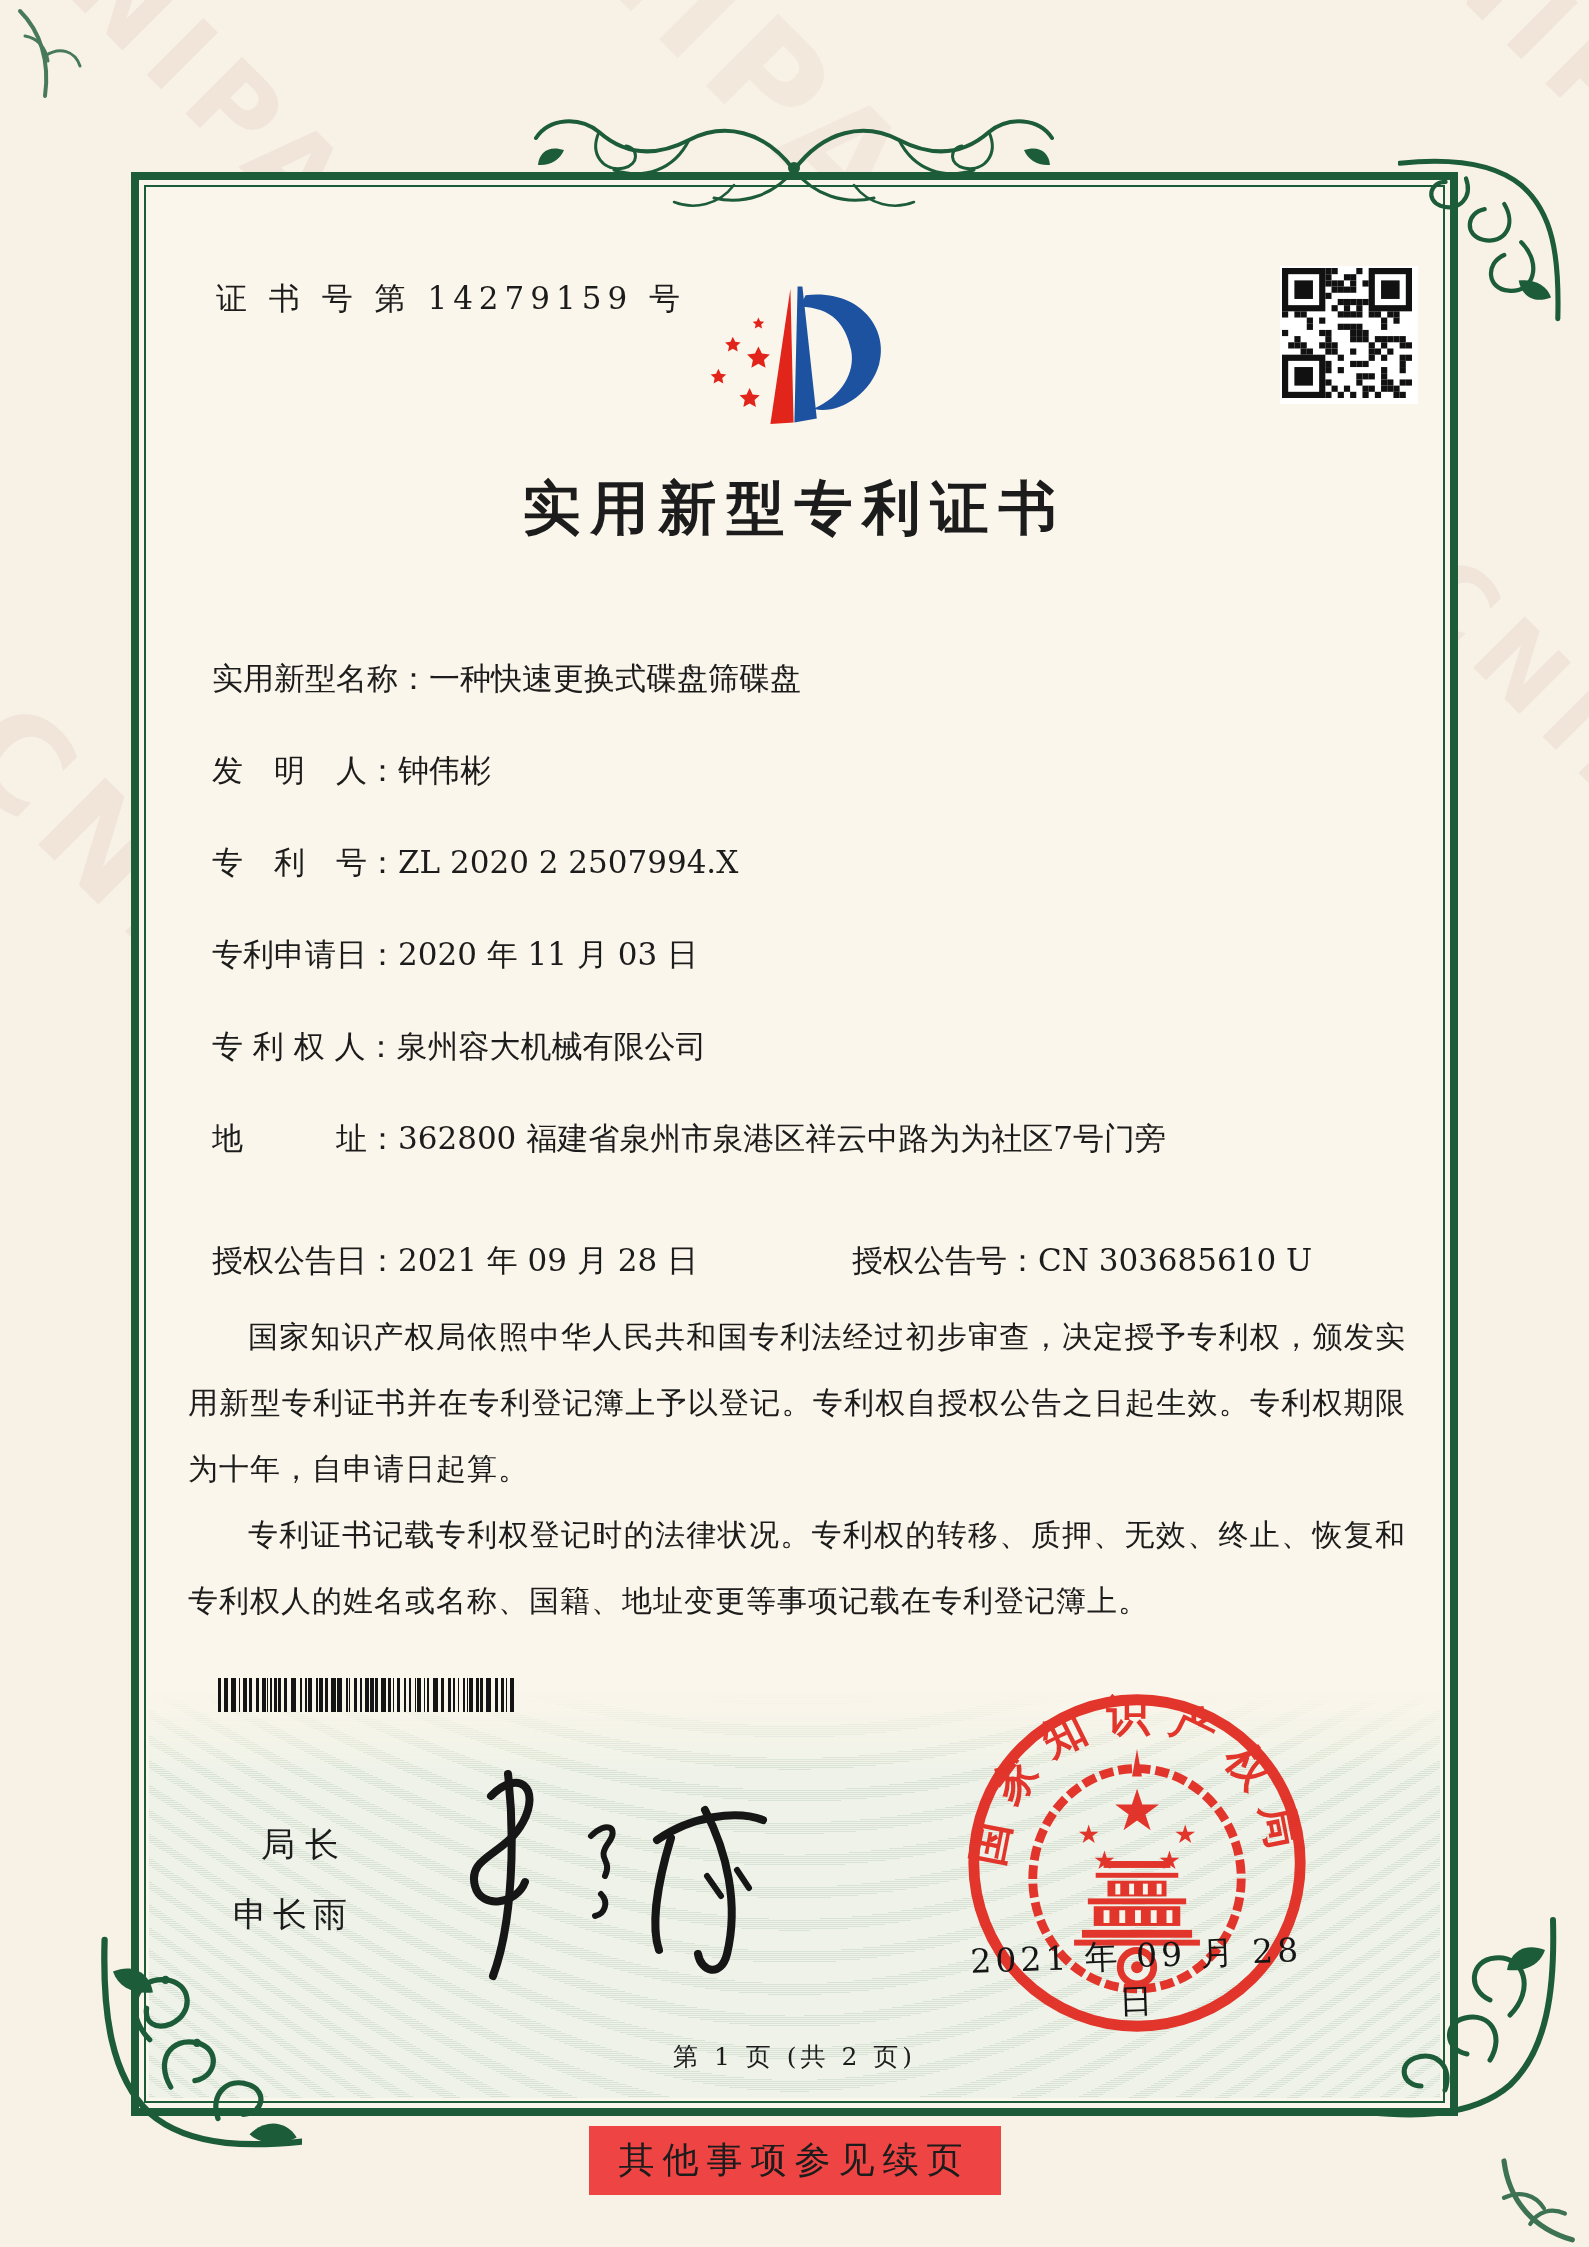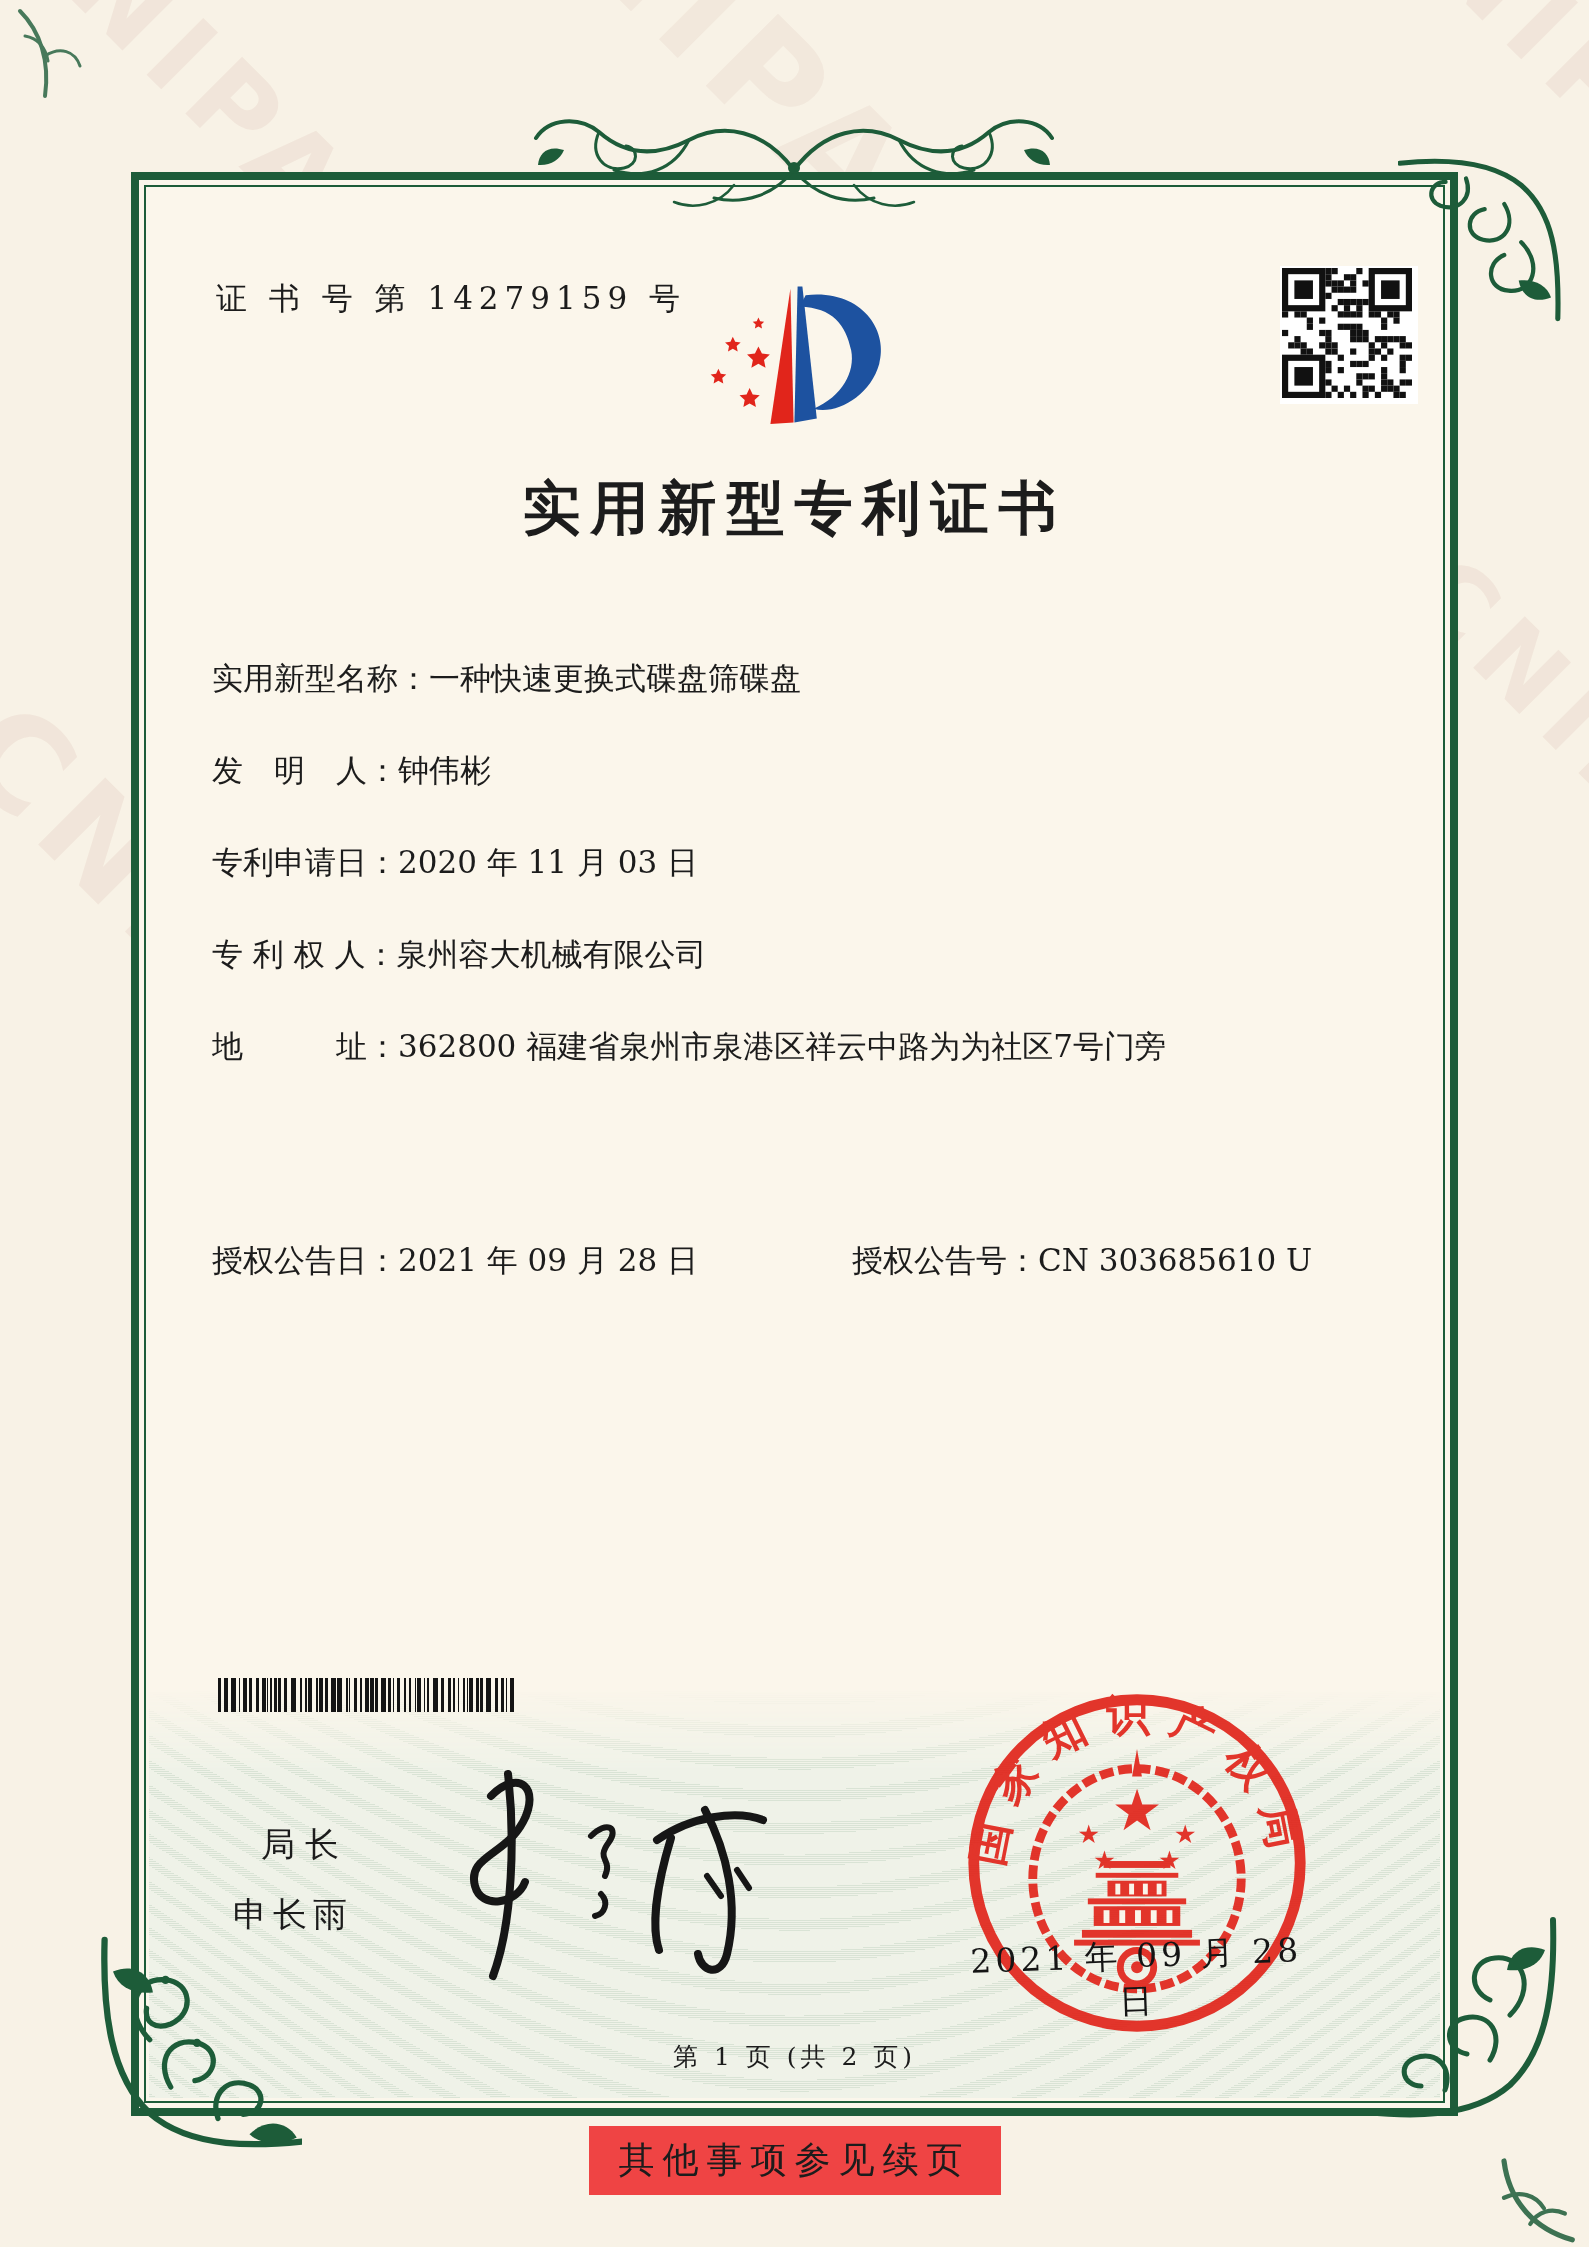--- a/index.html
+++ b/index.html
@@ -319,30 +319,35 @@
           <rect x="6" y="90" width="30" height="30" fill="#fff"></rect>
           <rect x="12" y="96" width="18" height="18" fill="#111"></rect>
         </svg>
     </div>
 
     <div class="title">实用新型专利证书</div>
 
     <div class="fields">
       <div class="frow"><span>实用新型名称：</span><span>一种快速更换式碟盘筛碟盘</span></div>
       <div class="frow"><span>发　明　人：</span><span>钟伟彬</span></div>
+      <div class="frow"><span>专　利　号：</span><span>ZL 2020 2 2507994.X</span></div>
       <div class="frow"><span>专利申请日：</span><span>2020 年 11 月 03 日</span></div>
       <div class="frow"><span>专 利 权 人：</span><span>泉州容大机械有限公司</span></div>
       <div class="frow address"><span>地　　　址：</span><span>362800 福建省泉州市泉港区祥云中路为为社区7号门旁</span></div>
     </div>
 
     <div class="grant-row">
       <span>授权公告日：</span><span>2021 年 09 月 28 日</span>
       <span class="grant-no"><span>授权公告号：</span><span>CN 303685610 U</span></span>
     </div>
 
+    <div class="body-text">
+      <p>国家知识产权局依照中华人民共和国专利法经过初步审查，决定授予专利权，颁发实用新型专利证书并在专利登记簿上予以登记。专利权自授权公告之日起生效。专利权期限为十年，自申请日起算。</p>
+      <p>专利证书记载专利权登记时的法律状况。专利权的转移、质押、无效、终止、恢复和专利权人的姓名或名称、国籍、地址变更等事项记载在专利登记簿上。</p>
+    </div>
 
     <div class="barcode">
       <svg id="bcsvg" viewBox="0 0 302 34" width="302" height="34">
           <rect x="0" y="0" width="3" height="34" fill="#141414"></rect>
           <rect x="6" y="0" width="4" height="34" fill="#141414"></rect>
           <rect x="13" y="0" width="5" height="34" fill="#141414"></rect>
           <rect x="21" y="0" width="1" height="34" fill="#141414"></rect>
           <rect x="25" y="0" width="4" height="34" fill="#141414"></rect>
           <rect x="31" y="0" width="3" height="34" fill="#141414"></rect>
           <rect x="38" y="0" width="3" height="34" fill="#141414"></rect>

